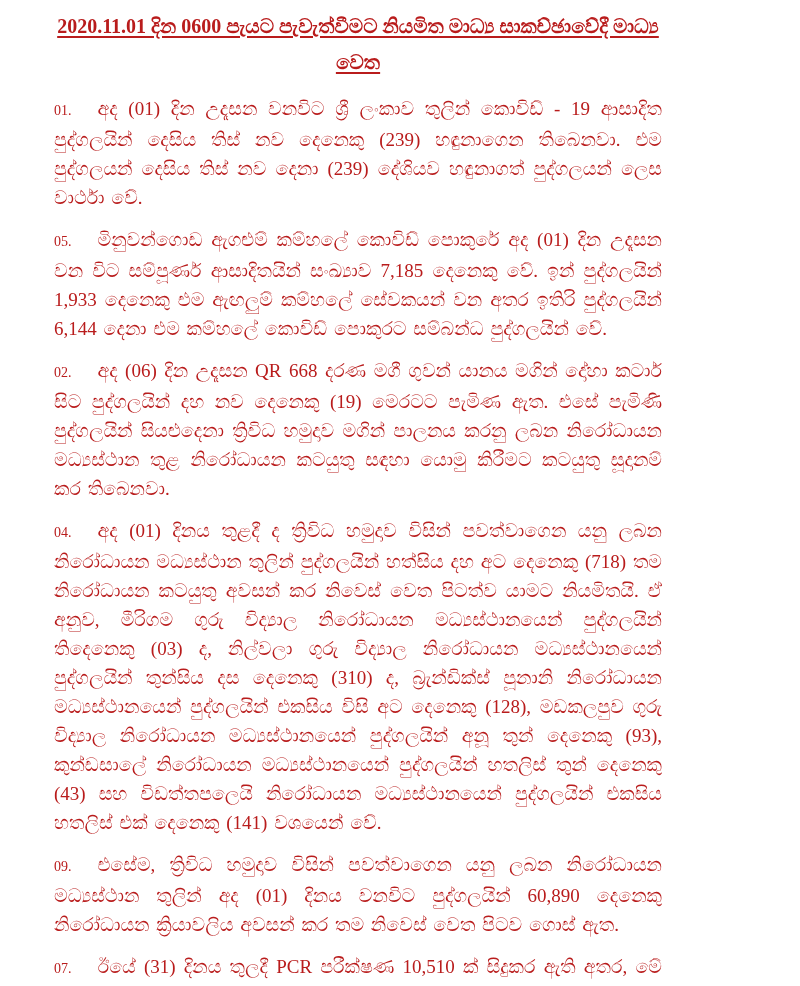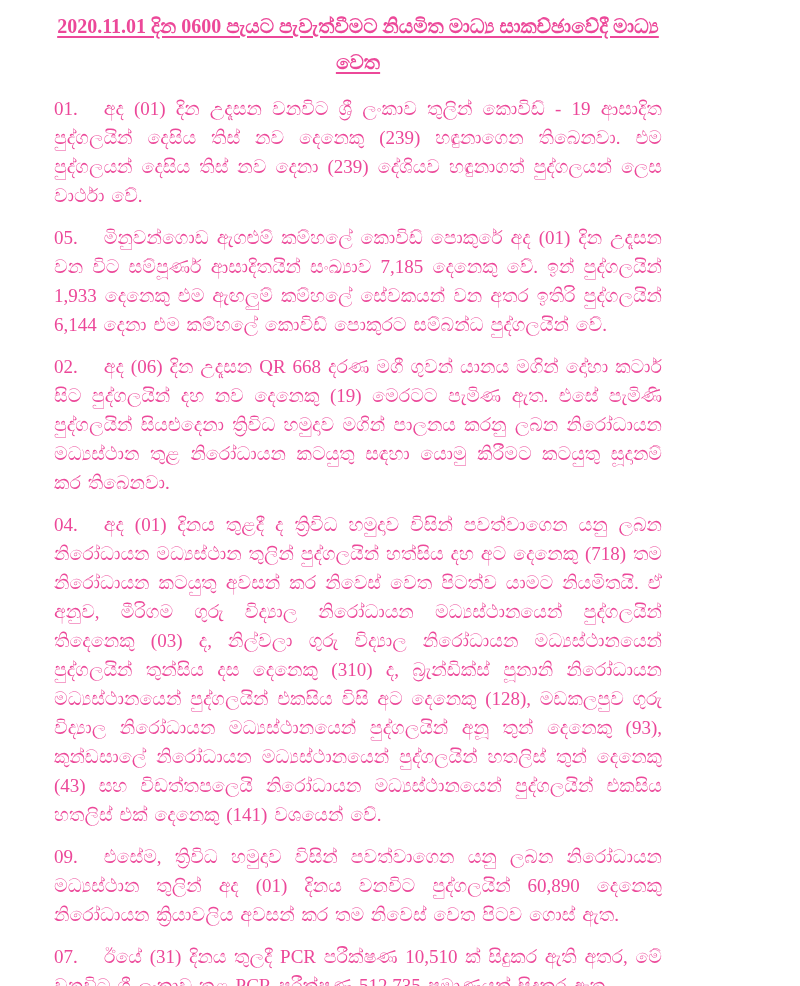--- a/index.html
+++ b/index.html
@@ -6,21 +6,21 @@
     margin: 0;
     padding: 0;
     background: #ffffff;
   }
   .page {
     position: relative;
     width: 716px;
     height: 986px;
     box-sizing: border-box;
     background: #ffffff;
-    color: #ec4899;
+    color: #b91c1c;
     padding: 8px 54px 0 54px;
     font-family: "Liberation Serif", "DejaVu Serif", "DejaVu Sans", serif;
     overflow: hidden;
   }
   .doc-title {
     text-align: center;
     font-weight: bold;
     font-size: 20px;
     line-height: 36px;
     margin: 0 auto 14px auto;
@@ -32,21 +32,21 @@
   .para {
     text-align: justify;
     font-size: 19px;
     line-height: 29px;
     margin: 0 0 13px 0;
     word-spacing: 2px;
   }
   .para.extra-space {
   }
   .para-num {
-    font-size: 19px;
+    font-size: 14px;
   }
   .para-gap {
     display: inline-block;
     width: 26px;
   }
 </style>
 </head>
 <body>
 
 <div class="page">

